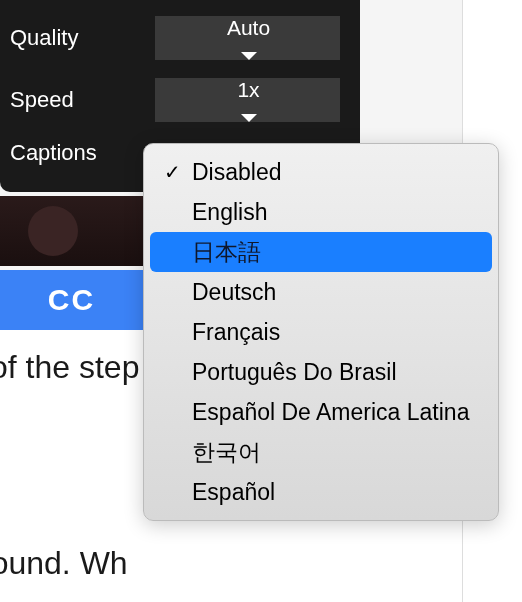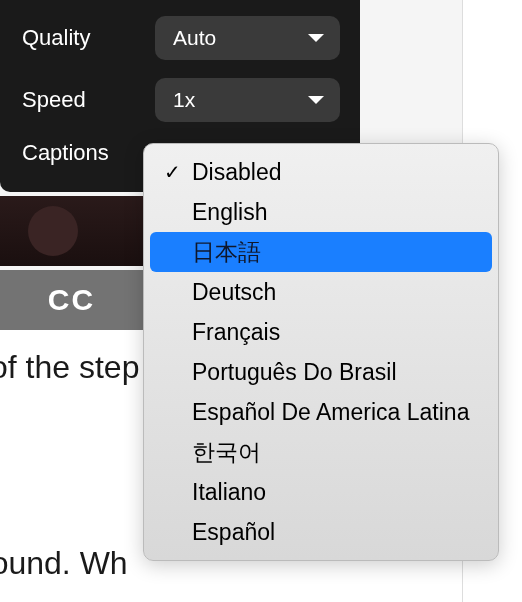--- a/index.html
+++ b/index.html
@@ -17,21 +17,21 @@
       overflow: hidden;
     }
     
     .settings-panel {
       position: absolute;
       top: 0;
       left: 0;
       width: 360px;
       background: #1a1a1a;
       border-radius: 0 0 10px 10px;
-      padding: 16px 20px 16px 22px;
+      padding: 16px 20px 16px 10px;
       z-index: 5;
     }
     
     .settings-row {
       display: flex;
       align-items: center;
       justify-content: space-between;
       margin-bottom: 18px;
     }
     
@@ -48,22 +48,23 @@
     .select-box {
       background: #3a3a3a;
       color: #fff;
       width: 185px;
       height: 44px;
       display: flex;
       align-items: center;
       justify-content: space-between;
       padding: 0 16px 0 18px;
       font-size: 21px;
-      border-radius: 10px;
+      border-radius: 0;
       cursor: pointer;
+      flex-direction: column;
     }
     
     .select-box .caret {
       width: 0;
       height: 0;
       border-left: 8px solid transparent;
       border-right: 8px solid transparent;
       border-top: 8px solid #fff;
     }
     
@@ -87,21 +88,21 @@
       background: #3a2424;
       border-radius: 50%;
     }
     
     .cc-bar {
       position: absolute;
       top: 270px;
       left: 0;
       width: 143px;
       height: 60px;
-      background: #737373;
+      background: #3b82f6;
       display: flex;
       align-items: center;
       justify-content: center;
       z-index: 3;
     }
     
     .cc-text {
       color: #fff;
       font-size: 30px;
       font-weight: 700;
@@ -250,19 +251,15 @@
     <div class="dropdown-item">
       <span class="check-mark"></span>
       <span class="item-label">Español De America Latina</span>
     </div>
     <div class="dropdown-item">
       <span class="check-mark"></span>
       <span class="item-label">한국어</span>
     </div>
     <div class="dropdown-item">
       <span class="check-mark"></span>
-      <span class="item-label">Italiano</span>
-    </div>
-    <div class="dropdown-item">
-      <span class="check-mark"></span>
       <span class="item-label">Español</span>
     </div>
   </div>
 
 </body></html>

